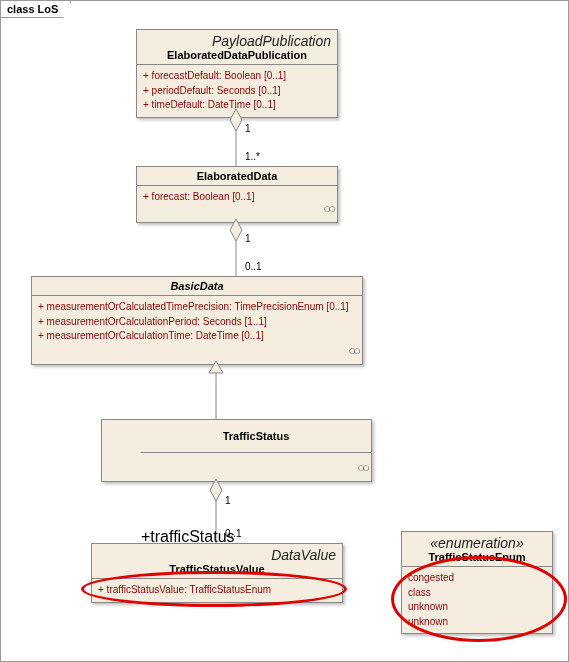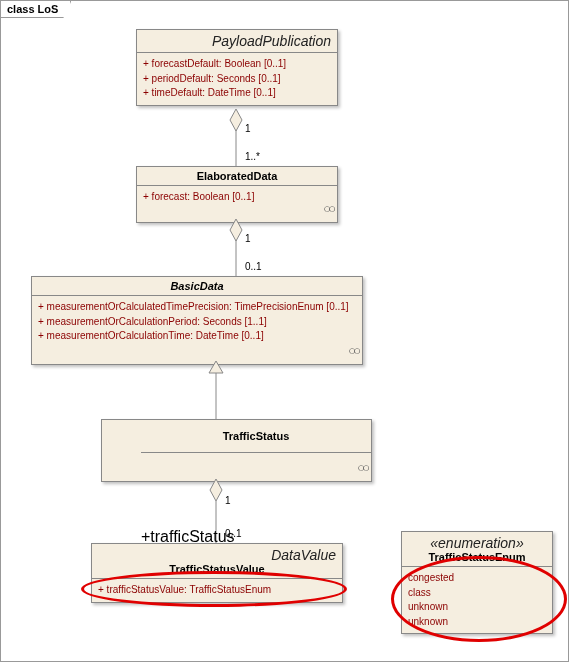--- a/index.html
+++ b/index.html
@@ -93,20 +93,21 @@
 </style>
 </head>
 <body>
 
 <div class="frame">
   <div class="frame-label">class LoS</div>
 
   <div class="class-box" style="left:135px; top:28px; width:200px;">
     <div class="class-header">
       <div class="stereotype" style="text-align:right;">PayloadPublication</div>
+      <div class="class-name">ElaboratedDataPublication</div>
     </div>
     <div class="class-body">
       <div class="attr-line">+   forecastDefault:  Boolean [0..1]</div>
       <div class="attr-line">+   periodDefault:  Seconds [0..1]</div>
       <div class="attr-line">+   timeDefault:  DateTime [0..1]</div>
     </div>
   </div>
 
   <div class="class-box" style="left:135px; top:165px; width:200px;">
     <div class="class-header">

